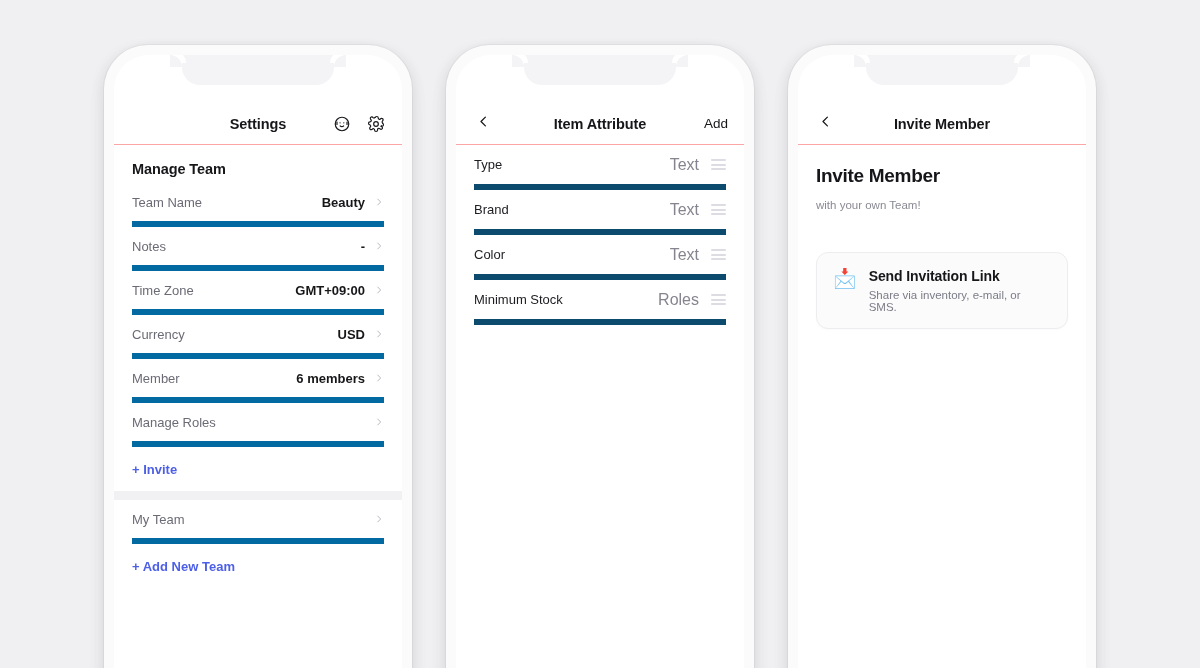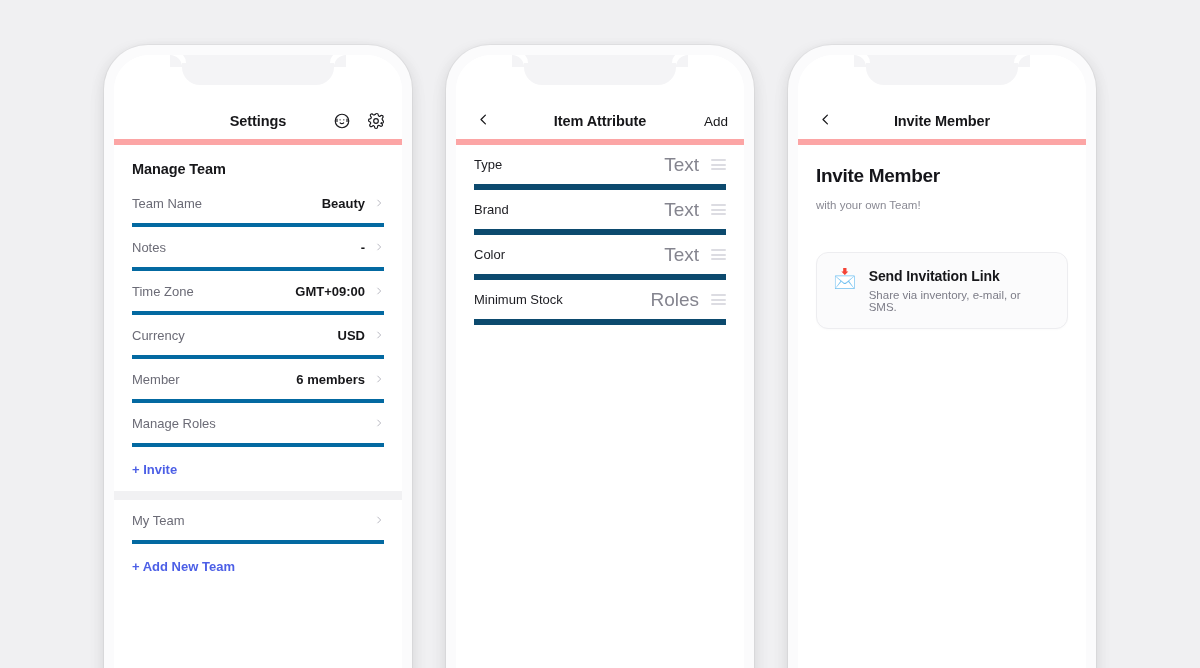--- a/index.html
+++ b/index.html
@@ -80,21 +80,21 @@
   .notch::after  { right: -12px; border-top-left-radius: 12px; box-shadow: -4px -4px 0 0 #ffffff; }
 
   
   .navbar {
     position: relative;
     height: 42px;
     display: flex;
     align-items: center;
     padding: 0 16px;
     background: #ffffff;
-    border-bottom: 6px solid #fca5a5;
+    border-bottom: 1px solid #fca5a5;
   }
   .nav-title {
     position: absolute;
     left: 0; right: 0;
     text-align: center;
     font-size: 14.5px;
     font-weight: 700;
     color: #17171a;
     letter-spacing: -0.1px;
     pointer-events: none;
@@ -137,21 +137,21 @@
     font-weight: 700;
     color: #17171a;
     padding: 16px 0 6px 0;
     letter-spacing: -0.1px;
   }
 
   .row {
     display: flex;
     align-items: center;
     height: 44px;
-    border-bottom: 4px solid #0369a1;
+    border-bottom: 6px solid #0369a1;
   }
   .row:last-child { border-bottom: none; }
   .row-label {
     font-size: 13px;
     color: #6b6b76;
   }
   .row-right {
     margin-left: auto;
     display: flex;
     align-items: center;
@@ -189,21 +189,21 @@
     font-size: 13px;
     color: #1d1d22;
   }
   .attr-right {
     margin-left: auto;
     display: flex;
     align-items: center;
     gap: 12px;
   }
   .attr-type {
-    font-size: 19px;
+    font-size: 16px;
     color: #85858f;
   }
   .drag-handle {
     display: flex;
     flex-direction: column;
     gap: 2.5px;
     width: 15px;
   }
   .drag-handle i {
     display: block;

